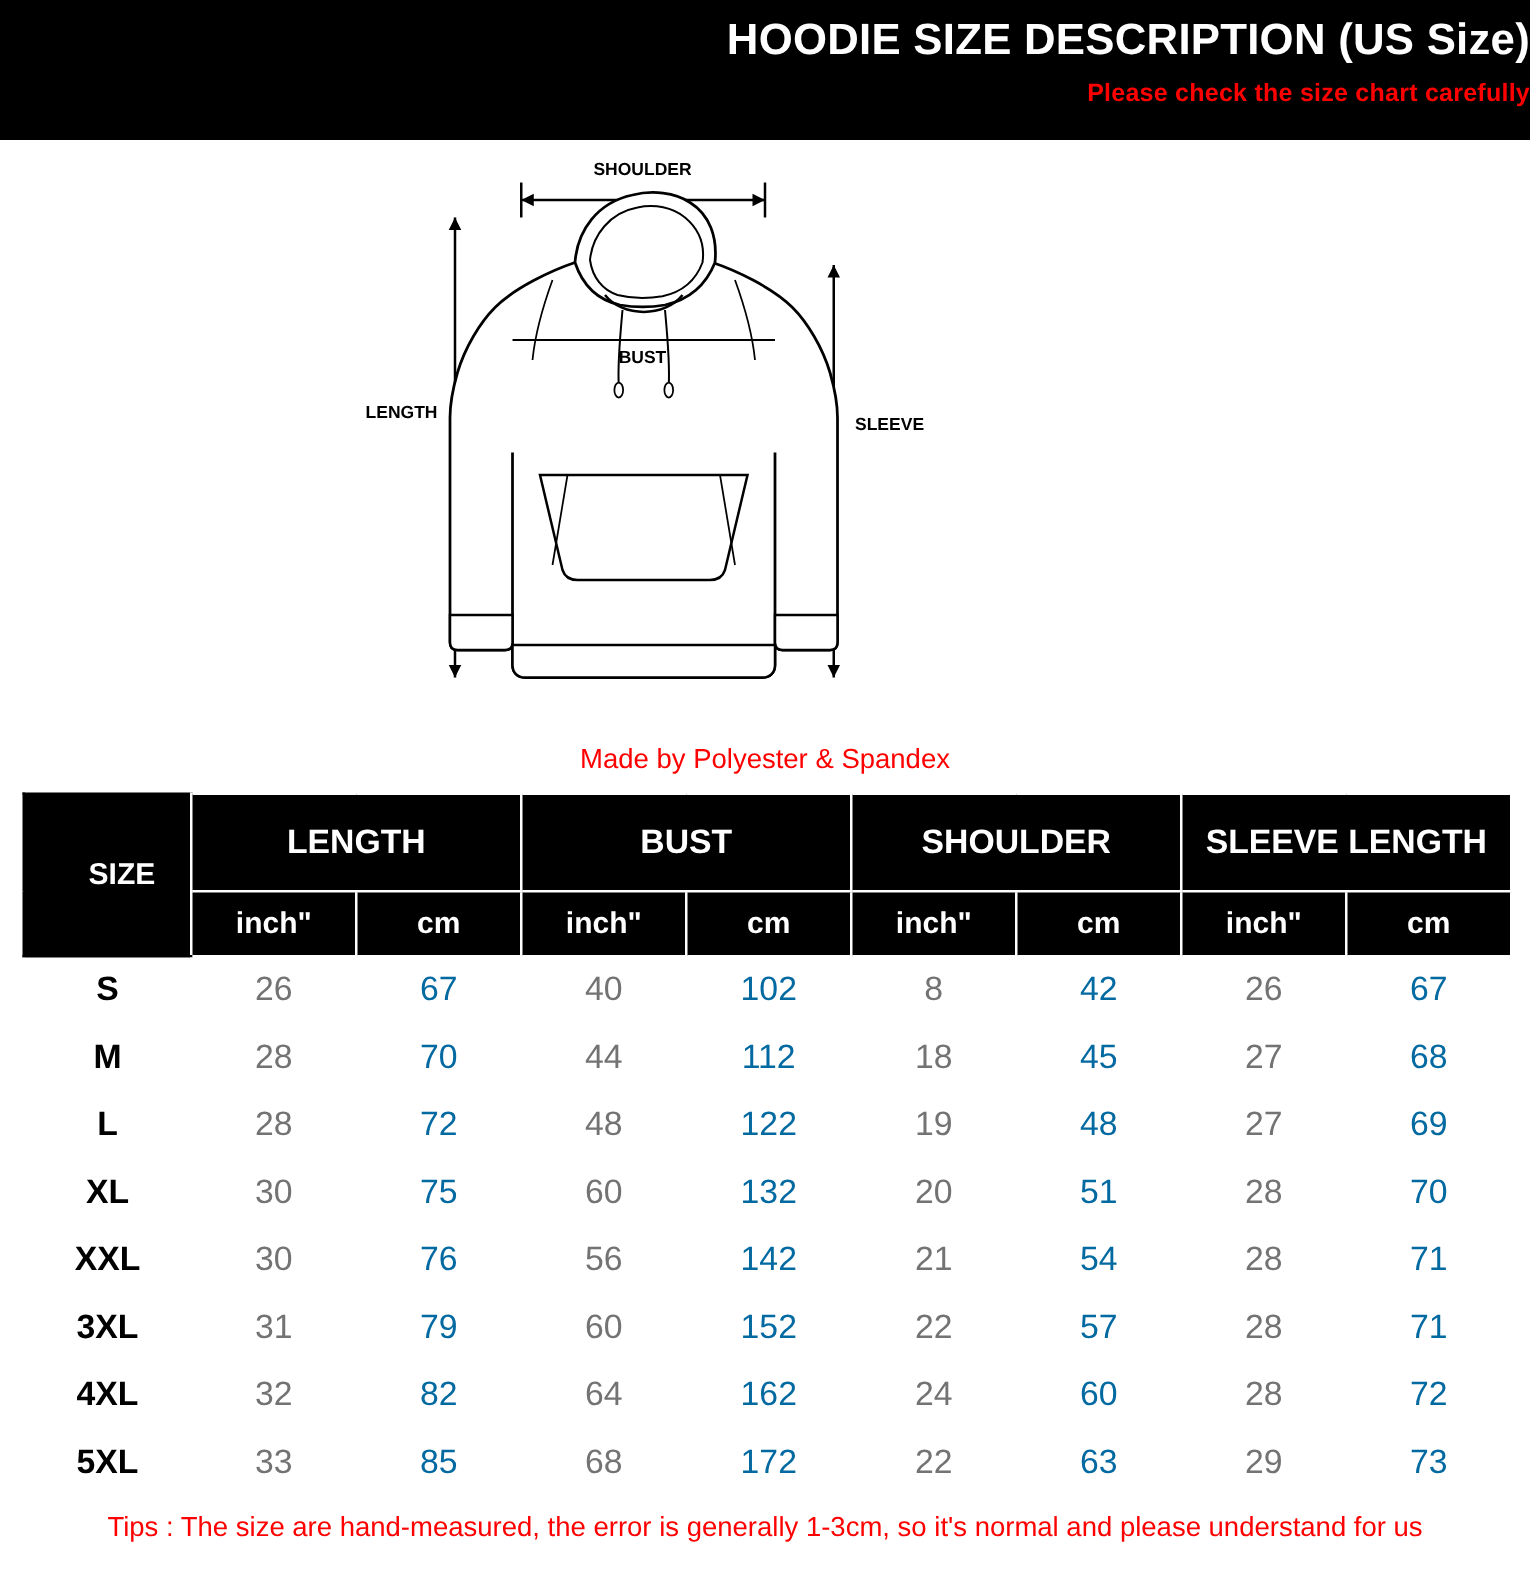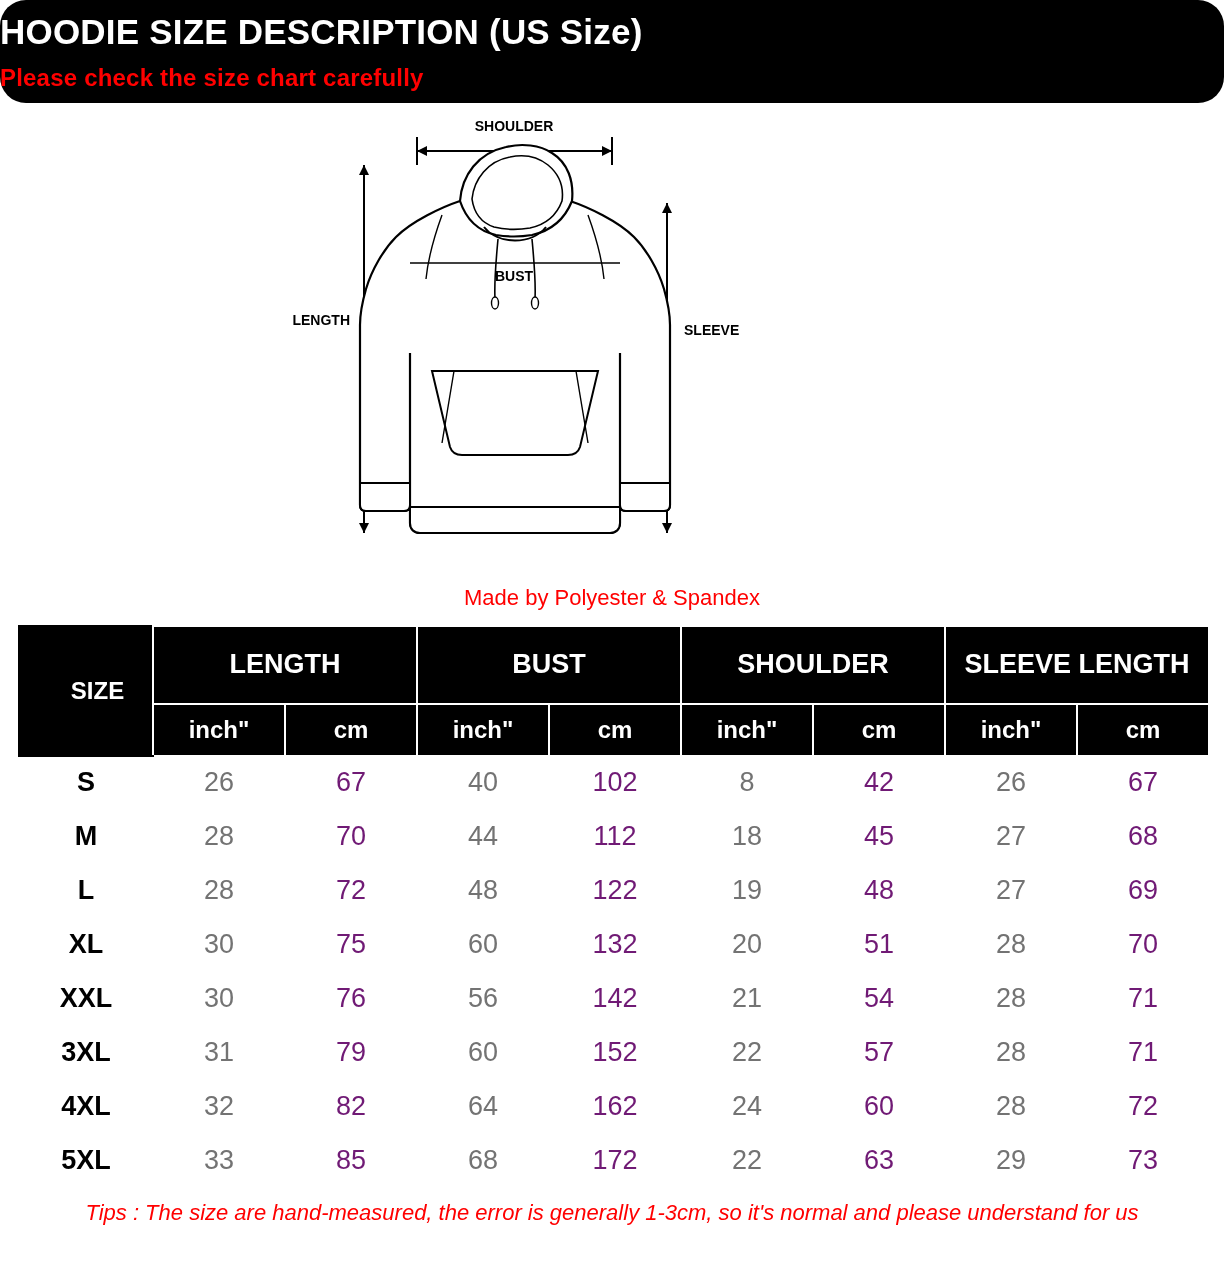--- a/index.html
+++ b/index.html
@@ -17,35 +17,34 @@
   .page {
     position: relative;
     width: 1224px;
     height: 1273px;
   }
 
   
   .header-bar {
     background: #000000;
     color: #ffffff;
-    text-align: left;
+    text-align: right;
     font-weight: bold;
     letter-spacing: 0.2px;
-    border-radius: 26px;
   }
   .header-title {
     font-size: 35px;
     line-height: 1.45;
     padding: 7px 0 5px 0;
   }
   .header-sub {
     color: #ff0000;
-    font-size: 24px;
+    font-size: 20px;
     line-height: 1.25;
-    padding: 0 0 10px 0;
+    padding: 0 0 24px 0;
     font-weight: bold;
   }
 
   
   .diagram-wrap {
     position: relative;
     height: 480px;
     width: 100%;
   }
   .diagram-svg {
@@ -99,36 +98,35 @@
   td.size-cell {
     background: #ffffff;
     color: #000000;
     font-weight: bold;
     border-left: 2px solid #000000;
   }
   td.inch-cell {
     color: #737373;
   }
   td.cm-cell {
-    color: #701a75;
+    color: #0369a1;
   }
   thead th.size-head {
     border-color: #000000;
     border-right: 2px solid #ffffff;
     padding-left: 24px;
   }
 
   
   .tips {
     color: #ff0000;
     font-size: 22px;
     text-align: center;
     line-height: 1.45;
     padding: 8px 40px 0 40px;
-    font-style: italic;
   }
 
   .diag-label {
     font-family: "Liberation Sans", sans-serif;
     font-size: 14px;
     font-weight: bold;
     fill: #000000;
   }
 </style>
 </head>

